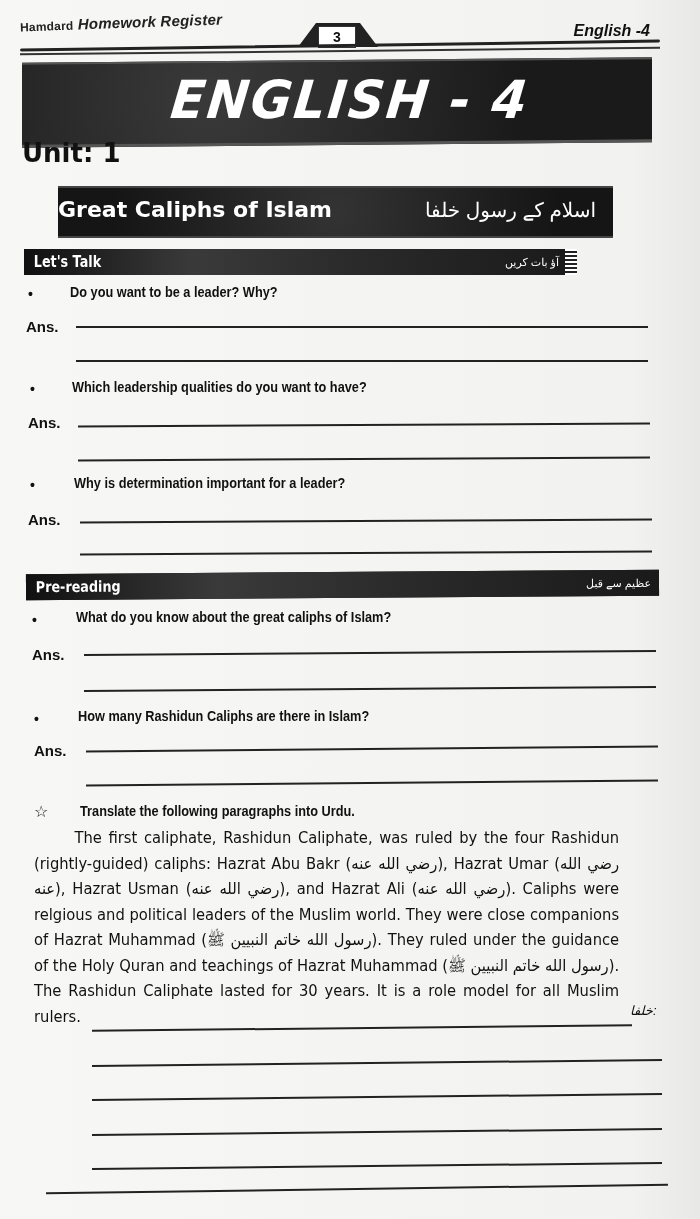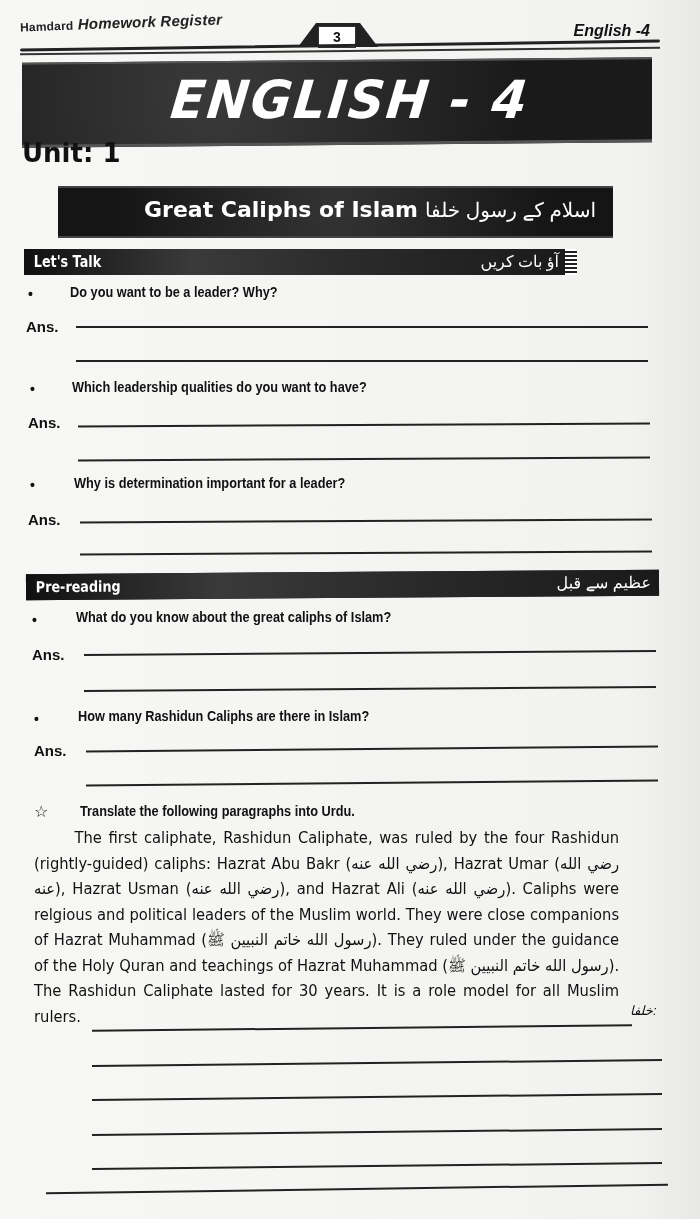--- a/index.html
+++ b/index.html
@@ -11,25 +11,25 @@
   .header-right{right:50px;top:22px;font-size:16px;font-style:italic;font-weight:bold;color:#111;text-align:center;}
   .page-tab{left:298px;top:23px;width:80px;height:24px;}
   .page-tab .trap{position:absolute;left:0;top:0;width:0;height:0;border-left:18px solid transparent;border-right:18px solid transparent;border-bottom:24px solid #222;width:44px;}
   .page-tab .num{position:absolute;left:20px;top:3px;width:36px;height:20px;background:#fff;border:1px solid #333;text-align:center;font-weight:bold;font-size:14px;line-height:20px;}
   .rule-top{left:20px;top:44px;width:640px;height:3px;background:#222;transform:rotate(-0.8deg);border-radius:2px;}
   .rule-top2{left:20px;top:50px;width:640px;height:2px;background:#333;transform:rotate(-0.6deg);}
   .banner{left:22px;top:60px;width:630px;height:80px;background:#1e1e1e;background-image:radial-gradient(circle at 30% 40%,#3a3a3a 0,#1a1a1a 70%);border-top:2px solid #555;border-bottom:3px solid #555;transform:skewY(-0.5deg);}
   .banner-title{left:0;top:60px;width:700px;text-align:center;font-size:50px;font-weight:900;font-style:italic;color:#fff;letter-spacing:2px;line-height:80px;font-family:"DejaVu Sans",sans-serif;transform:skewX(-6deg) scaleY(1.05);}
   .unit{left:22px;top:138px;font-size:26px;font-weight:bold;color:#111;font-family:"DejaVu Sans",sans-serif;}
   .lesson-bar{left:58px;top:186px;width:555px;height:48px;background:#1c1c1c;background-image:radial-gradient(circle at 50% 50%,#333 0,#151515 80%);border-top:2px solid #444;border-bottom:2px solid #444;}
-  .lesson-title{left:58px;top:186px;width:360px;text-align:right;line-height:48px;font-size:22px;font-weight:bold;color:#fff;font-family:"DejaVu Sans",sans-serif;}
+  .lesson-title{left:58px;top:186px;width:360px;text-align:left;line-height:48px;font-size:22px;font-weight:bold;color:#fff;font-family:"DejaVu Sans",sans-serif;}
   .lesson-urdu{left:425px;top:186px;line-height:48px;font-size:20px;color:#fff;direction:rtl;}
   .sec-bar{height:26px;background:#1e1e1e;background-image:linear-gradient(90deg,#111 0%,#3a3a3a 30%,#2a2a2a 60%,#1a1a1a 100%);border-left:3px solid #111;}
   .sec-label{color:#fff;font-weight:bold;font-size:15px;line-height:26px;padding-left:8px;font-family:"DejaVu Sans",sans-serif;transform:scaleX(0.85);transform-origin:left;}
-  .sec-urdu{position:absolute;right:18px;top:0;color:#fff;font-size:16px;line-height:26px;direction:rtl;}
+  .sec-urdu{position:absolute;right:18px;top:0;color:#fff;font-size:11px;line-height:26px;direction:rtl;}
   .sec-deco{position:absolute;right:0;top:0;width:12px;height:26px;background:repeating-linear-gradient(0deg,#fff 0 2px,#222 2px 4px);}
   .bullet{font-size:14px;font-weight:bold;}
   .q{font-size:15px;font-weight:bold;color:#111;transform:scaleX(0.85);transform-origin:left;white-space:nowrap;}
   .ans{font-size:15px;font-weight:bold;color:#111;}
   .line{height:1.5px;background:#222;}
   .para{left:34px;top:825px;width:636px;font-size:16px;line-height:25.5px;color:#111;text-align:justify;font-family:"DejaVu Sans",sans-serif;transform:scaleX(0.92);transform-origin:left;}
   .para p{margin:0;text-indent:44px;}
   .star{font-size:16px;}
   .tarjuma{left:630px;top:1003px;font-size:13px;font-style:italic;direction:rtl;}
 </style>

